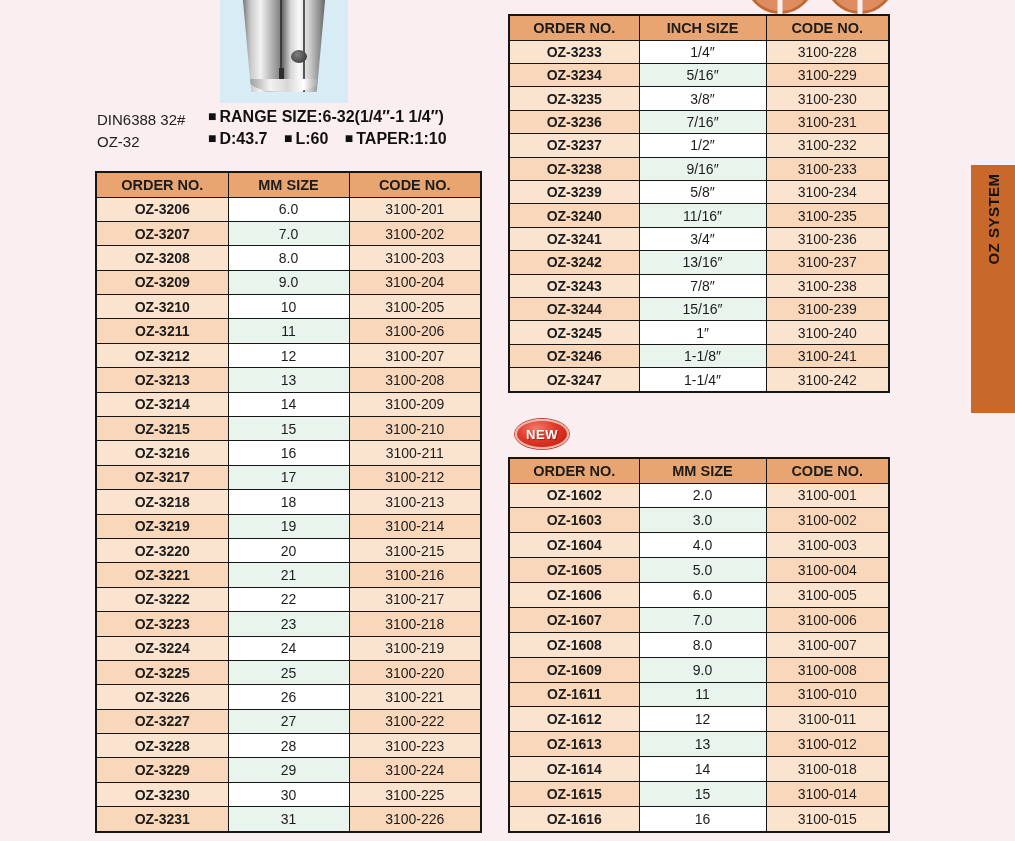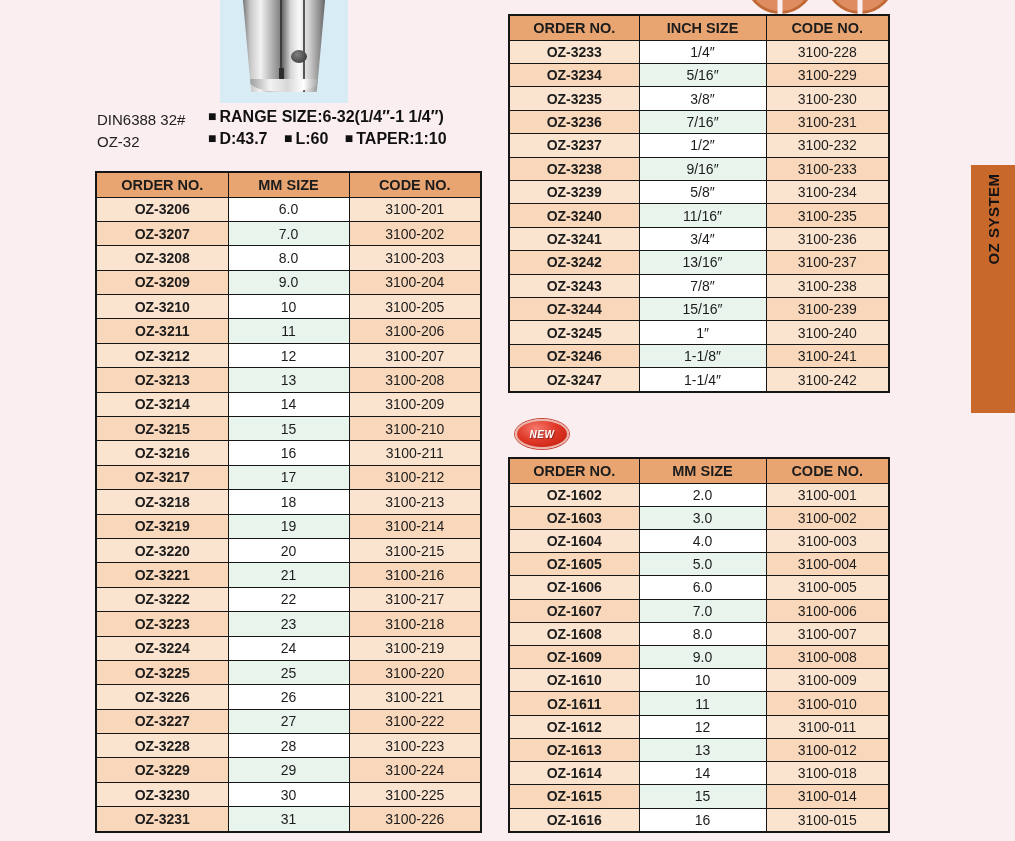--- a/index.html
+++ b/index.html
@@ -57,21 +57,21 @@
   .deco-circle::after{content:"";position:absolute;left:50%;bottom:-3px;transform:translateX(-50%);
     width:5px;height:14px;background:var(--page);}
   .deco-circle.c1{left:745px;}
   .deco-circle.c2{left:825px;}
 
   
   .new-badge{position:absolute;left:515px;top:419px;width:54px;height:30px;border-radius:50%;
     background:radial-gradient(ellipse at 38% 28%,#F4796A 0%,#E03A2A 45%,#C01708 100%);
     border:2px solid #E9B4AA;box-shadow:0 0 0 1px #C94A3E;
     display:flex;align-items:center;justify-content:center;}
-  .new-badge span{color:#fff;font-weight:bold;font-style:italic;font-size:10px;letter-spacing:.5px;
+  .new-badge span{color:#fff;font-weight:bold;font-size:13px;letter-spacing:.5px;
     text-shadow:1px 1px 1px rgba(0,0,0,.35);}
 
   
   .side-tab{position:absolute;left:971px;top:165px;width:44px;height:248px;background:var(--tab);}
   .side-tab span{position:absolute;left:50%;top:54px;transform:translate(-50%,-50%) rotate(-90deg);
     white-space:nowrap;font-weight:bold;font-size:15px;color:#141414;letter-spacing:.5px;}
 </style>
 </head>
 <body>
 
@@ -395,25 +395,20 @@
         <tr class="rA">
           <td class="c0">OZ-1608</td>
           <td class="c1">8.0</td>
           <td class="c2">3100-007</td>
         </tr>
         <tr class="rB">
           <td class="c0">OZ-1609</td>
           <td class="c1">9.0</td>
           <td class="c2">3100-008</td>
         </tr>
-        <tr class="rA">
-          <td class="c0">OZ-1610</td>
-          <td class="c1">10</td>
-          <td class="c2">3100-009</td>
-        </tr>
         <tr class="rB">
           <td class="c0">OZ-1611</td>
           <td class="c1">11</td>
           <td class="c2">3100-010</td>
         </tr>
         <tr class="rA">
           <td class="c0">OZ-1612</td>
           <td class="c1">12</td>
           <td class="c2">3100-011</td>
         </tr>

